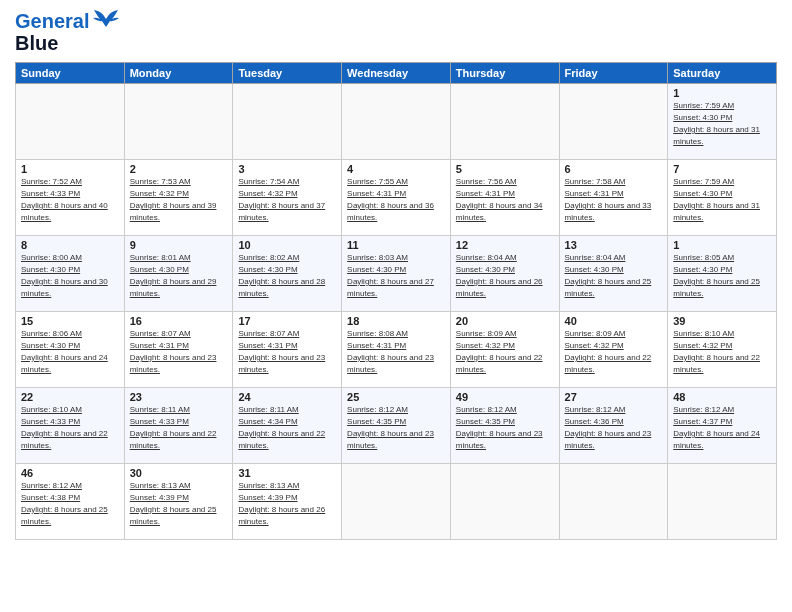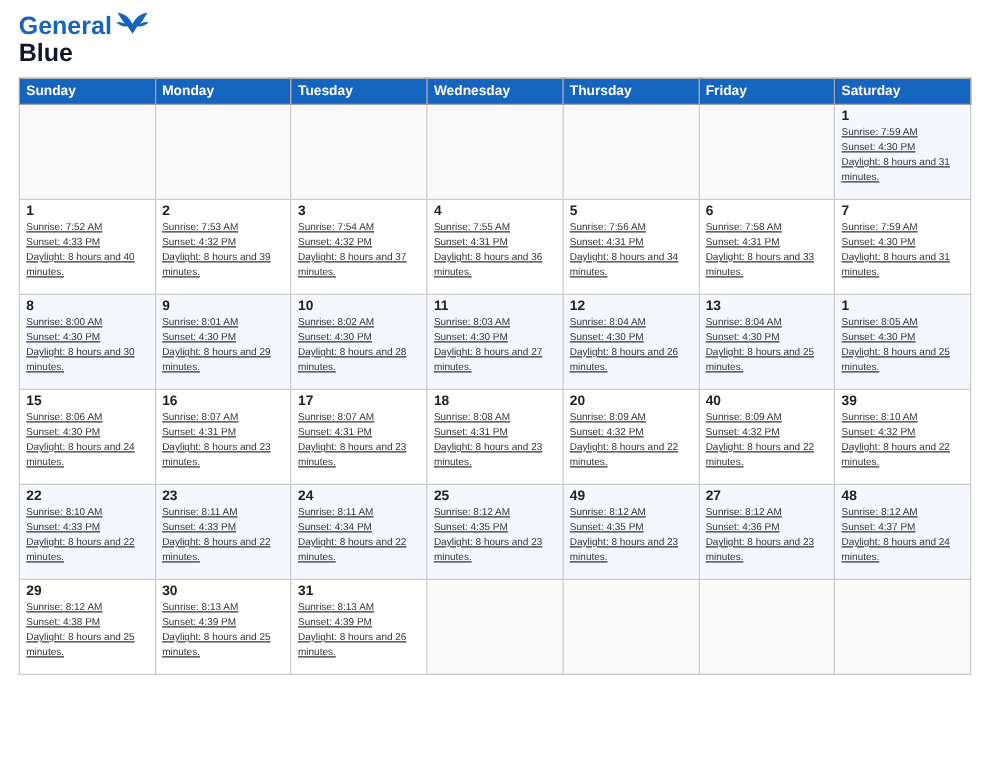--- a/index.html
+++ b/index.html
@@ -367,21 +367,21 @@
         <span class="day-num">48</span>
         <span class="day-info">
           Sunrise: 8:12 AM<br>
           Sunset: 4:37 PM<br>
           Daylight: 8 hours and 24 minutes.
         </span>
       </td>
         </tr>
         <tr>
           <td>
-        <span class="day-num">29</span>
+        <span class="day-num">46</span>
         <span class="day-info">
           Sunrise: 8:12 AM<br>
           Sunset: 4:38 PM<br>
           Daylight: 8 hours and 25 minutes.
         </span>
       </td>
           <td>
         <span class="day-num">30</span>
         <span class="day-info">
           Sunrise: 8:13 AM<br>

